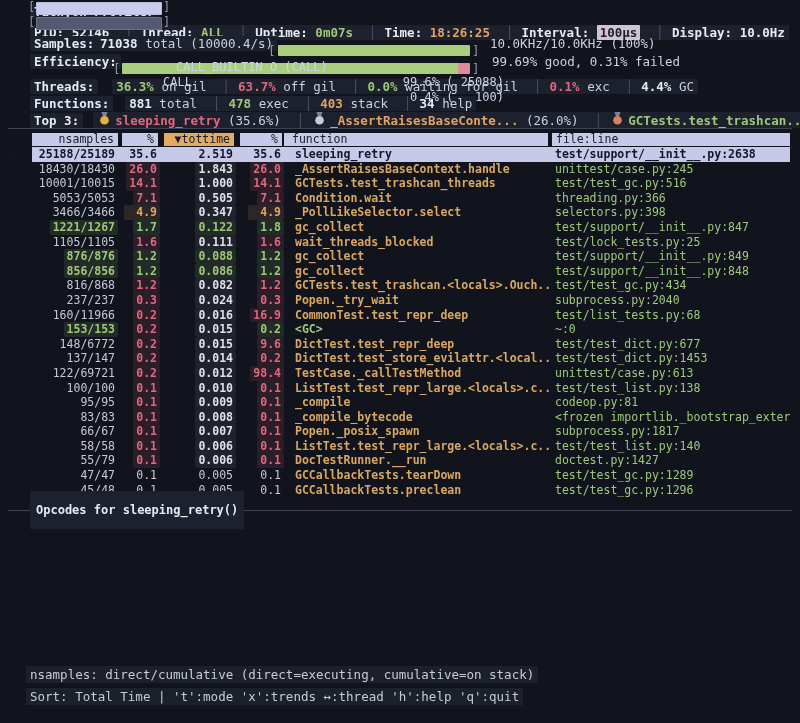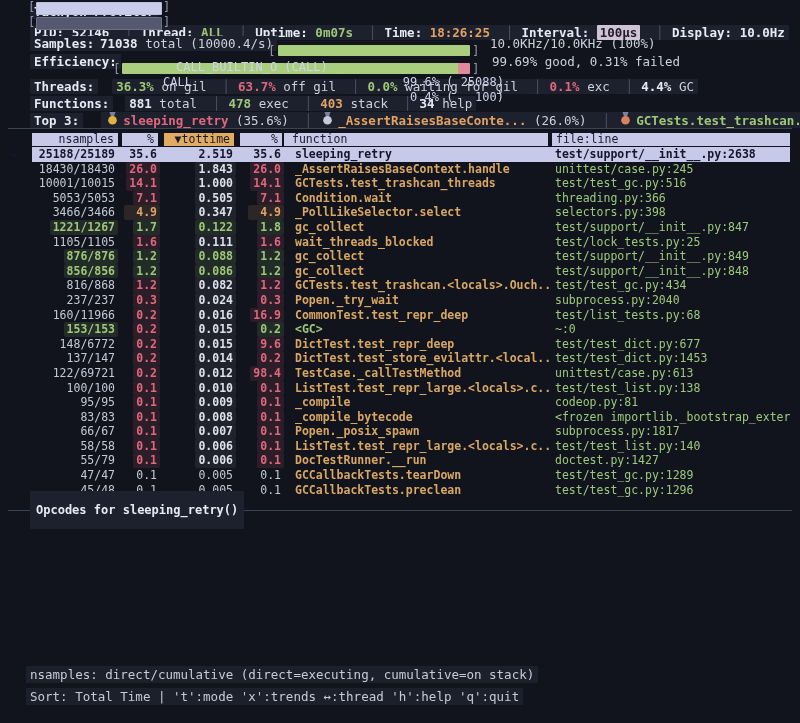--- a/index.html
+++ b/index.html
@@ -77,21 +77,21 @@
   <span class="chip b" style="margin-right:14px">Threads:</span>
   <span><span class="chip seg"><span class="b grn">36.3%</span><span> on gil</span></span><span class="chip seg"><span class="b red">63.7%</span><span> off gil</span></span><span class="chip seg"><span class="b grn">0.0%</span><span> waiting for gil</span></span><span class="chip seg"><span class="b red">0.1%</span><span> exc</span></span><span class="chip seg"><span class="b">4.4%</span><span> GC</span></span></span>
 </div>
 
 <div class="line" style="top:96px">
   <span class="chip b" style="margin-right:12px">Functions:</span>
   <span><span class="chip seg"><span class="b">881</span><span> total</span></span><span class="chip seg"><span class="b grn">478</span><span> exec</span></span><span class="chip seg"><span class="b org">403</span><span> stack</span></span><span class="chip seg"><span class="b">34</span><span> help</span></span></span>
 </div>
 
 <div class="line" style="top:112px">
-  <span class="chip b" style="margin-right:18px">Top 3:</span>
+  <span class="chip b" style="margin-right:10px">Top 3:</span>
   <span><span class="chip seg"><span class="medal gold"><svg width="11" height="13" viewBox="0 0 11 13">
             <path d="M2.5 0h6L7 4.5H4z" fill="#7d829c"></path>
             <circle cx="5.5" cy="8.2" r="4.3" fill="currentColor"></circle>
           </svg></span><span class="b red">sleeping_retry</span> <span>(35.6%)</span></span><span class="chip seg"><span class="medal silver"><svg width="11" height="13" viewBox="0 0 11 13">
             <path d="M2.5 0h6L7 4.5H4z" fill="#7d829c"></path>
             <circle cx="5.5" cy="8.2" r="4.3" fill="currentColor"></circle>
           </svg></span><span class="b org">_AssertRaisesBaseConte...</span> <span>(26.0%)</span></span><span class="chip seg"><span class="medal bronze"><svg width="11" height="13" viewBox="0 0 11 13">
             <path d="M2.5 0h6L7 4.5H4z" fill="#7d829c"></path>
             <circle cx="5.5" cy="8.2" r="4.3" fill="currentColor"></circle>
           </svg></span><span class="b grn">GCTests.test_trashcan...</span> </span></span>

